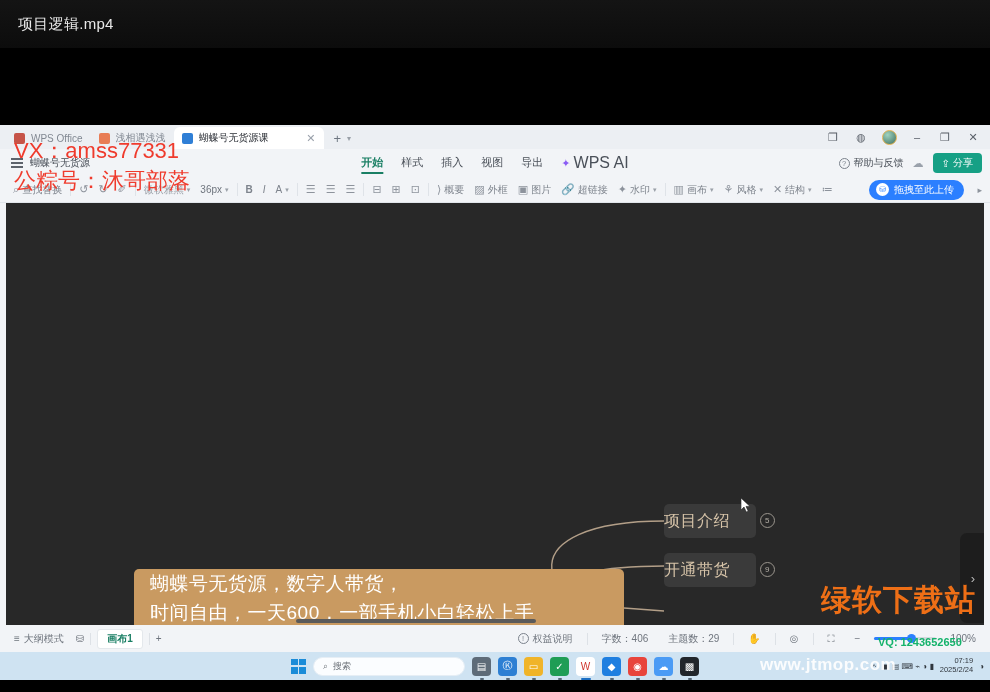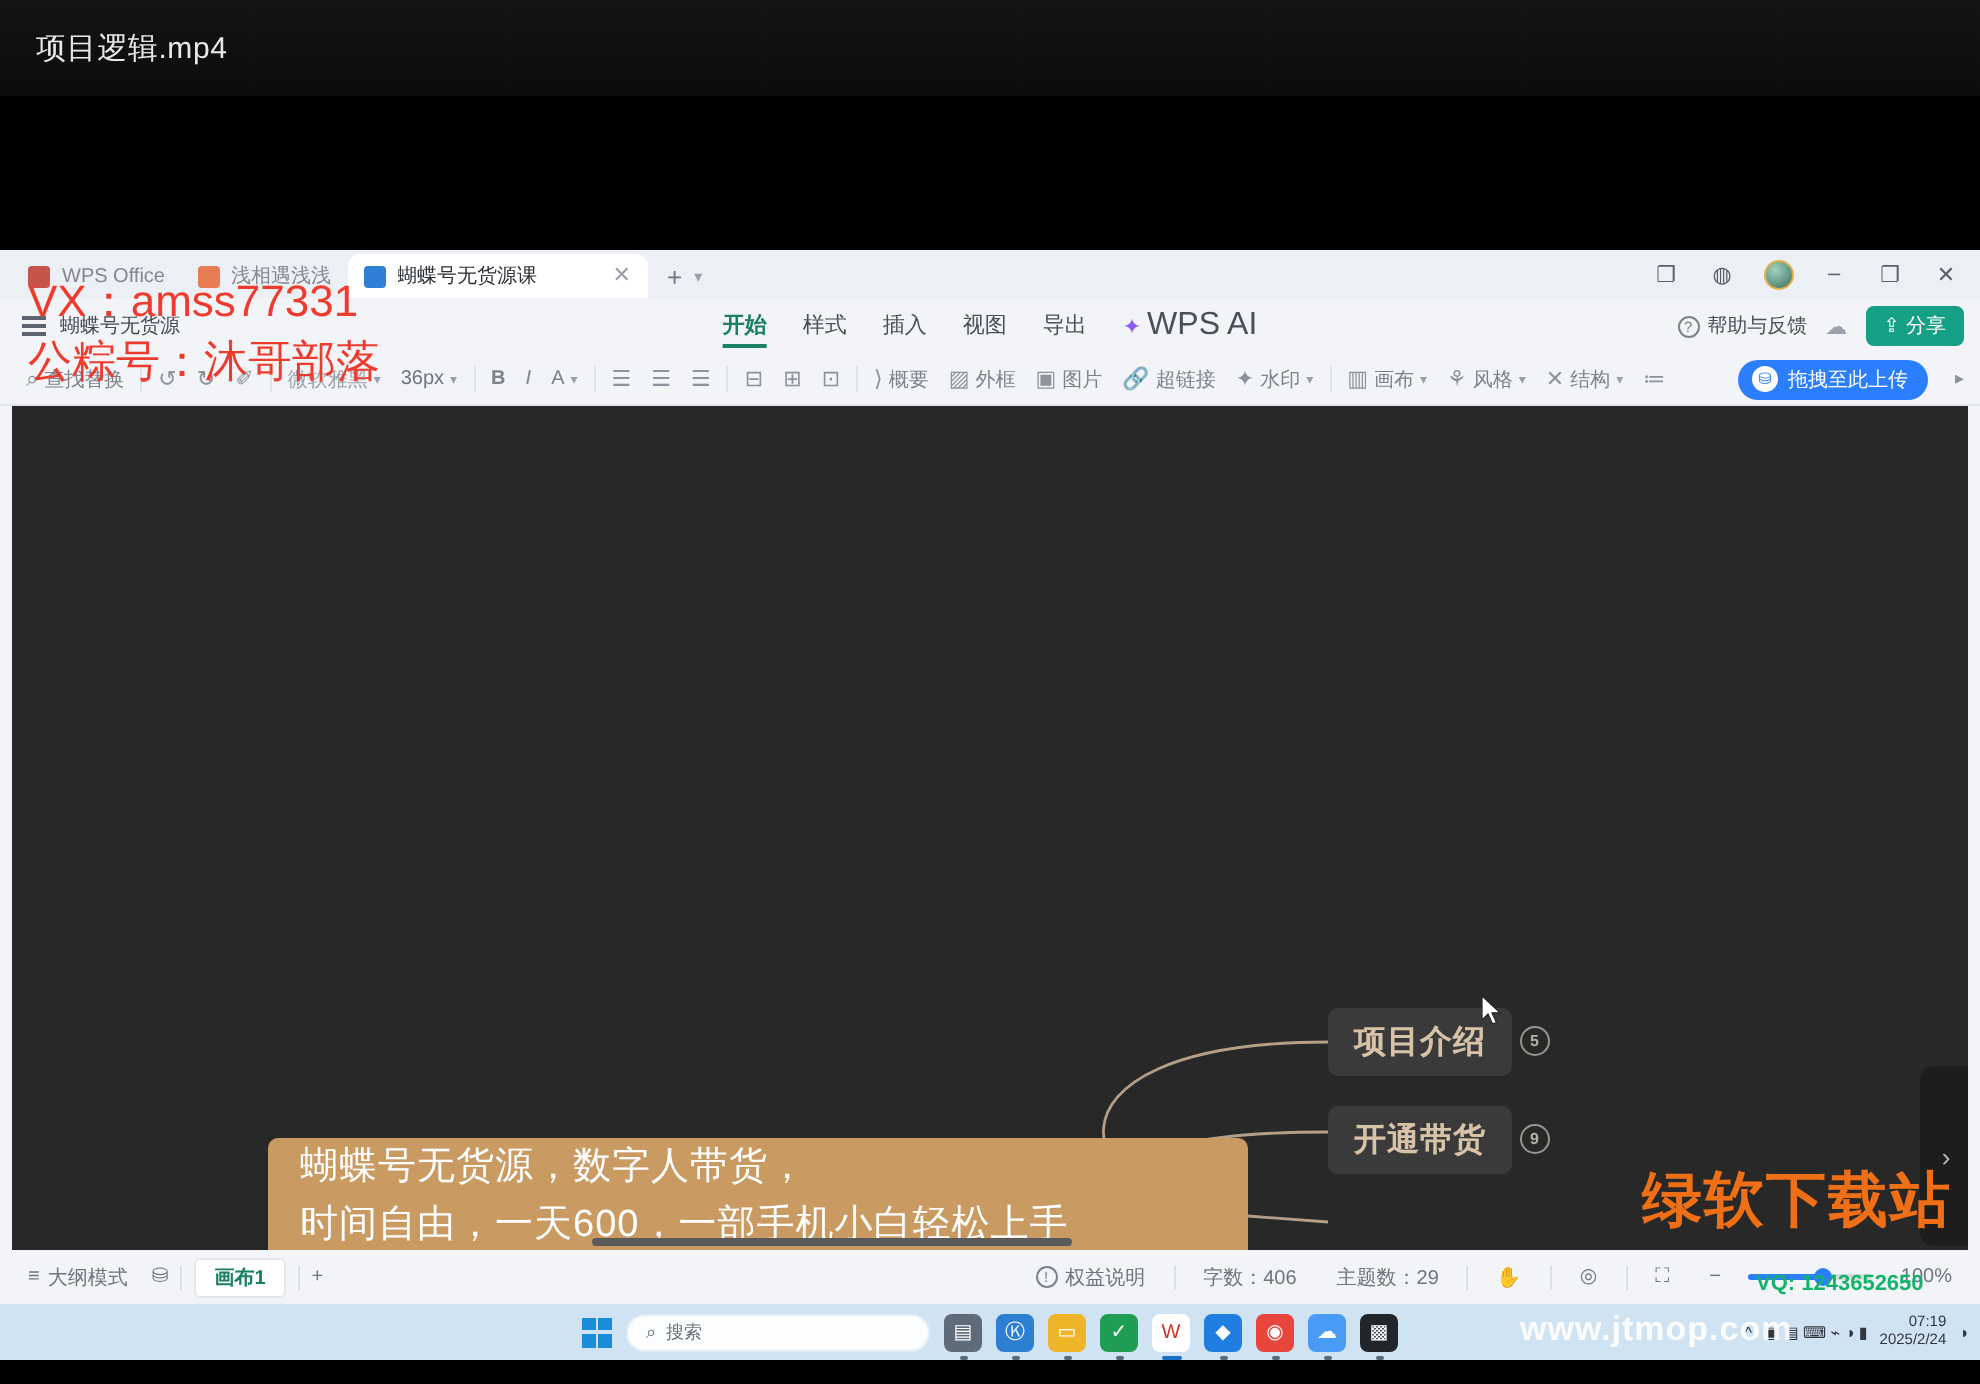--- a/index.html
+++ b/index.html
@@ -109,22 +109,22 @@
   }
   .node-main {
     position:absolute; left:128px; top:366px; width:490px; height:78px;
     background:#c99a61; border-radius:5px;
     display:flex; flex-direction:column; justify-content:flex-start; padding-left:16px;
     color:#fff; font-size:19px; line-height:1.55; letter-spacing:.5px;
   }
   .node-child {
     position:absolute; left:658px; width:92px; height:34px;
     background:#3a3a3a; border-radius:5px;
-    display:flex; align-items:center; justify-content:center;
-    color:#d6c3a8; font-size:16px; letter-spacing:.5px;font-weight:bold;
+    display:flex; align-items:center; justify-content:flex-start;
+    color:#d6c3a8; font-size:16px; letter-spacing:.5px;
   }
   .node-child.n0 { top:301px; }
   .node-child.n1 { top:350px; }
   .node-child.n2 { top:391px; }
   .badge {
     position:absolute; left:96px; top:9px;
     width:15px; height:15px; border-radius:50%;
     border:1px solid #9a958d; color:#b3aea6;
     font-size:8px; display:flex; align-items:center; justify-content:center;
   }

